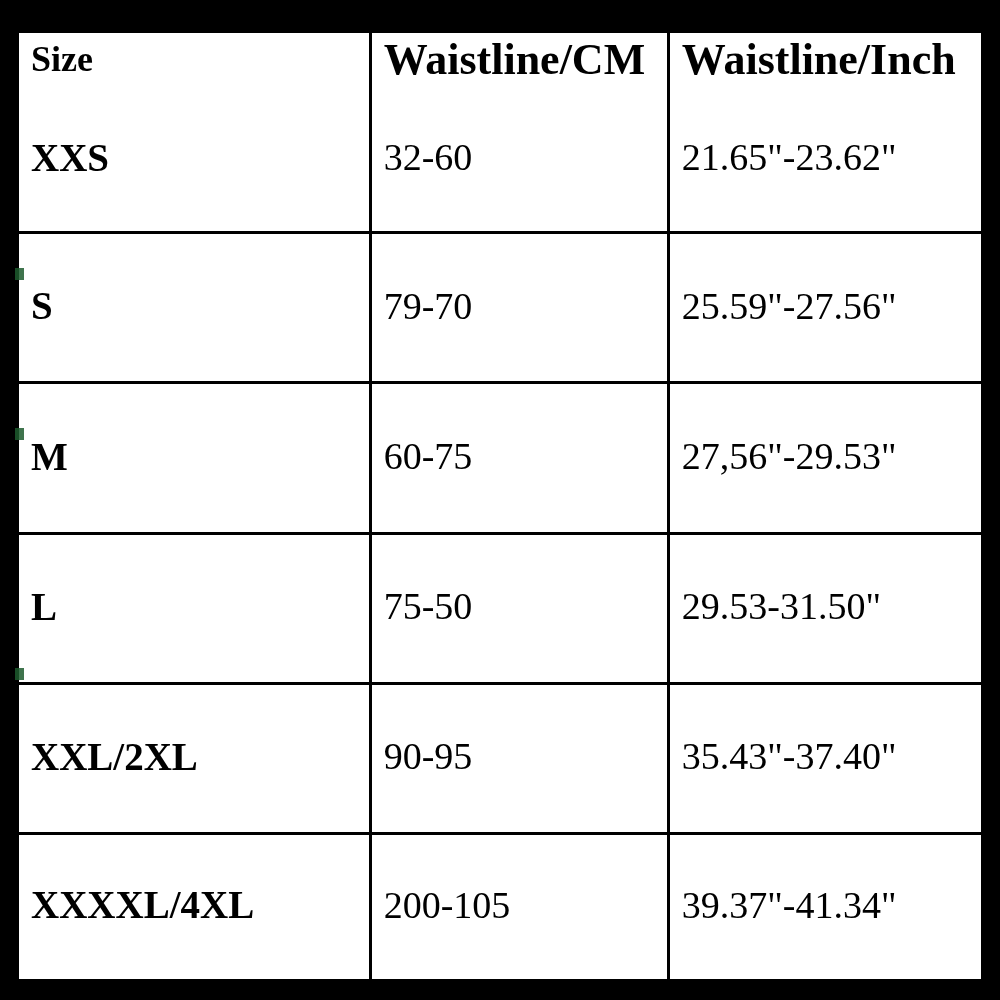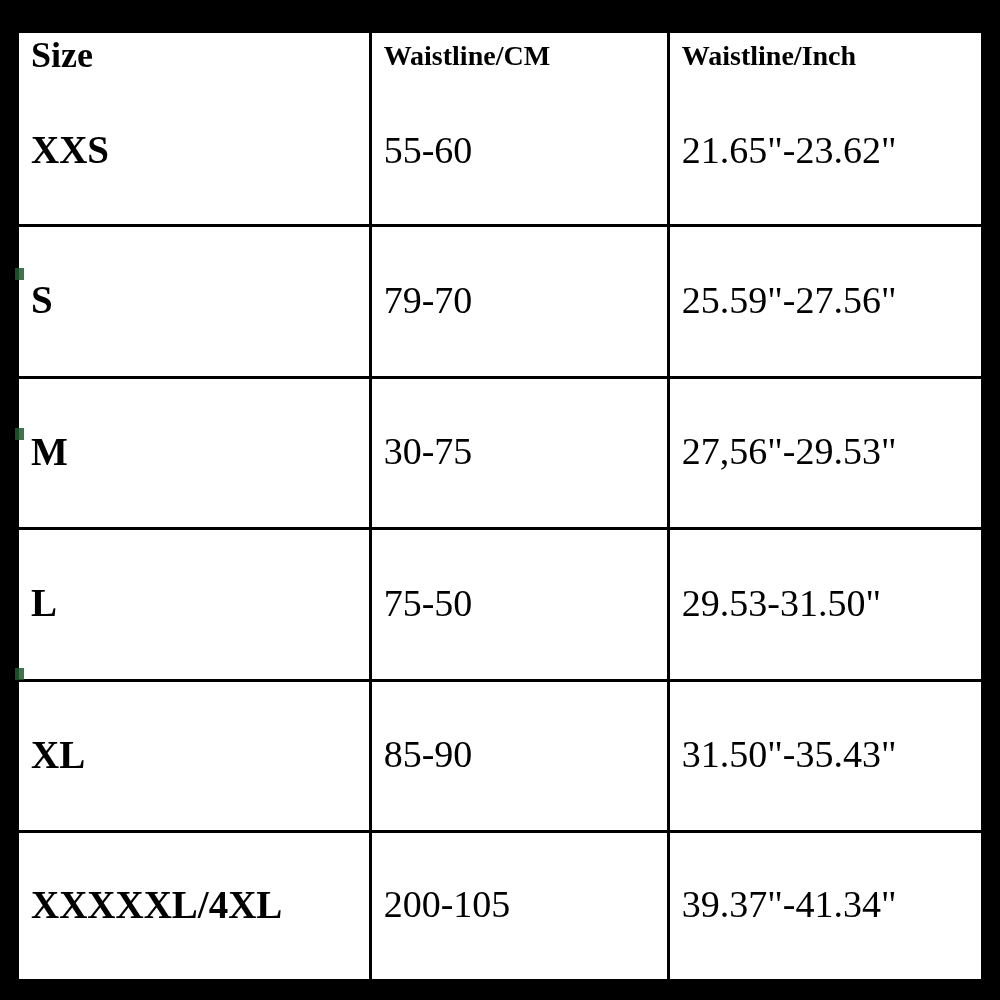--- a/index.html
+++ b/index.html
@@ -57,21 +57,21 @@
     overflow: hidden;
   }
   table.size-table tr > *:last-child {
     border-right: none;
   }
   table.size-table tr:last-child > * {
     border-bottom: none;
   }
   table.size-table thead th {
     font-weight: bold;
-    font-size: 28px;
+    font-size: 44px;
     padding-top: 4px;
   }
   table.size-table thead th.h1 { font-size: 36px; }
   table.size-table tbody td.sizecell {
     font-weight: bold;
     font-size: 39px;
   }
   table.size-table tbody td.valcell {
     font-weight: normal;
     font-size: 38px;
@@ -102,45 +102,45 @@
       <thead>
         <tr>
           <th class="h1">Size</th>
           <th class="h2">Waistline/CM</th>
           <th class="h3">Waistline/Inch</th>
         </tr>
       </thead>
       <tbody>
         <tr>
           <td class="sizecell">XXS</td>
-          <td class="valcell">55-60</td>
+          <td class="valcell">32-60</td>
           <td class="valcell">21.65"-23.62"</td>
         </tr>
         <tr>
           <td class="sizecell">S</td>
           <td class="valcell">79-70</td>
           <td class="valcell">25.59"-27.56"</td>
         </tr>
         <tr>
           <td class="sizecell">M</td>
-          <td class="valcell">30-75</td>
+          <td class="valcell">60-75</td>
           <td class="valcell">27,56"-29.53"</td>
         </tr>
         <tr>
           <td class="sizecell">L</td>
           <td class="valcell">75-50</td>
           <td class="valcell">29.53-31.50"</td>
         </tr>
         <tr>
-          <td class="sizecell">XL</td>
-          <td class="valcell">85-90</td>
-          <td class="valcell">31.50"-35.43"</td>
+          <td class="sizecell">XXL/2XL</td>
+          <td class="valcell">90-95</td>
+          <td class="valcell">35.43"-37.40"</td>
         </tr>
         <tr>
-          <td class="sizecell">XXXXXL/4XL</td>
+          <td class="sizecell">XXXXL/4XL</td>
           <td class="valcell">200-105</td>
           <td class="valcell">39.37"-41.34"</td>
         </tr>
       </tbody>
     </table>
   </div>
   <div class="speck s1"></div>
   <div class="speck s2"></div>
   <div class="speck s3"></div>
 </div>

